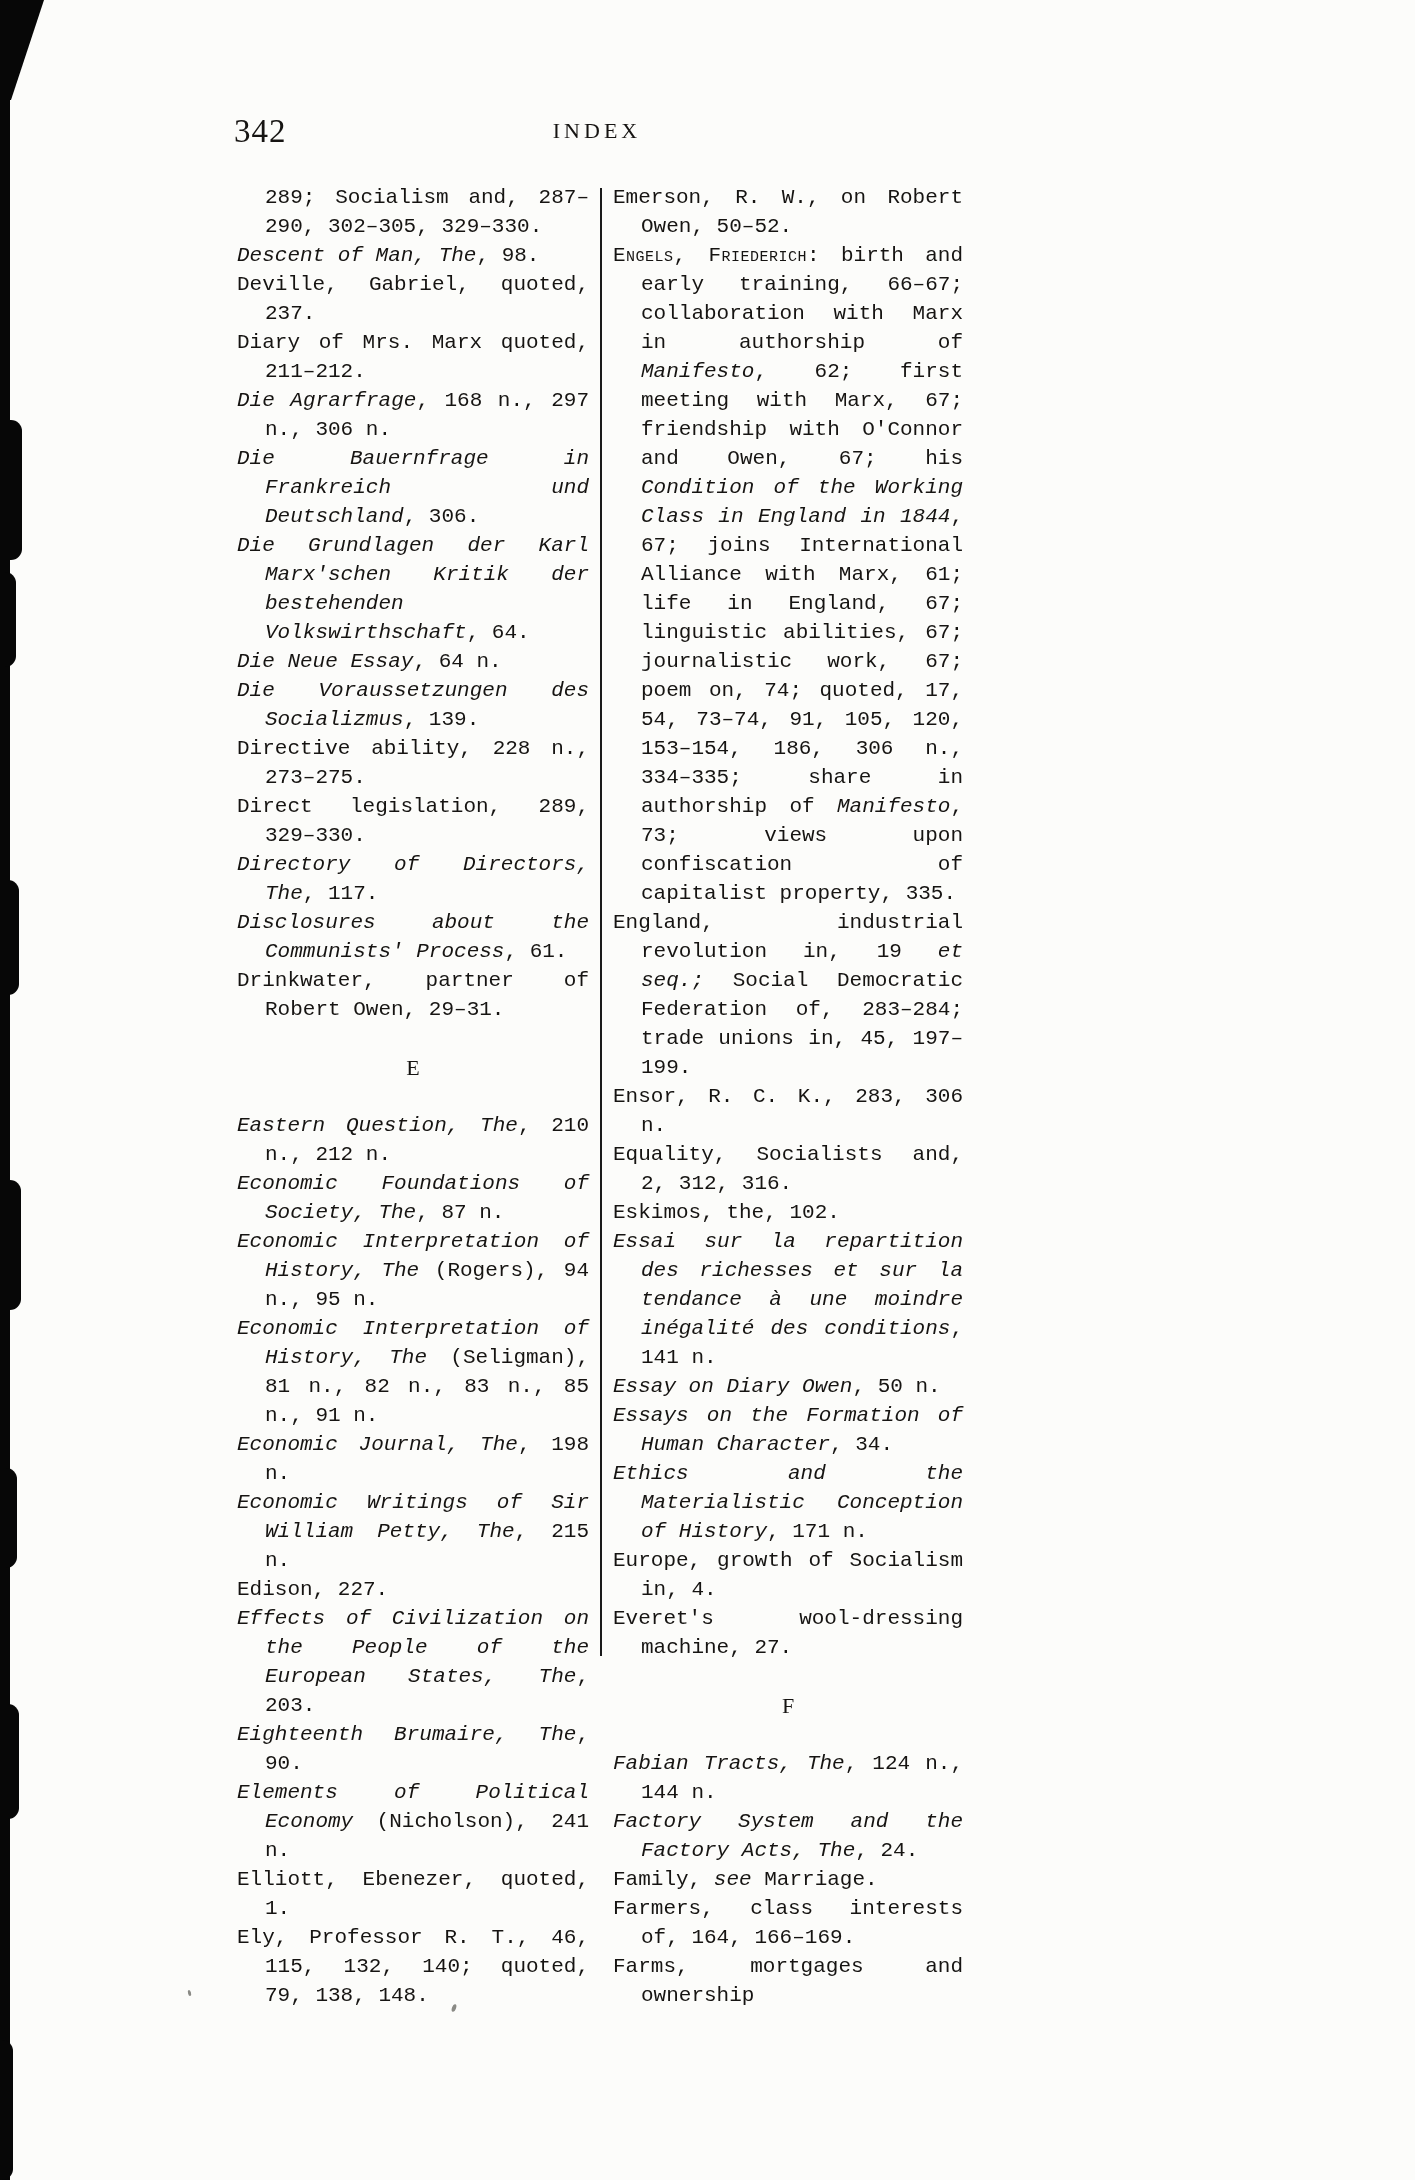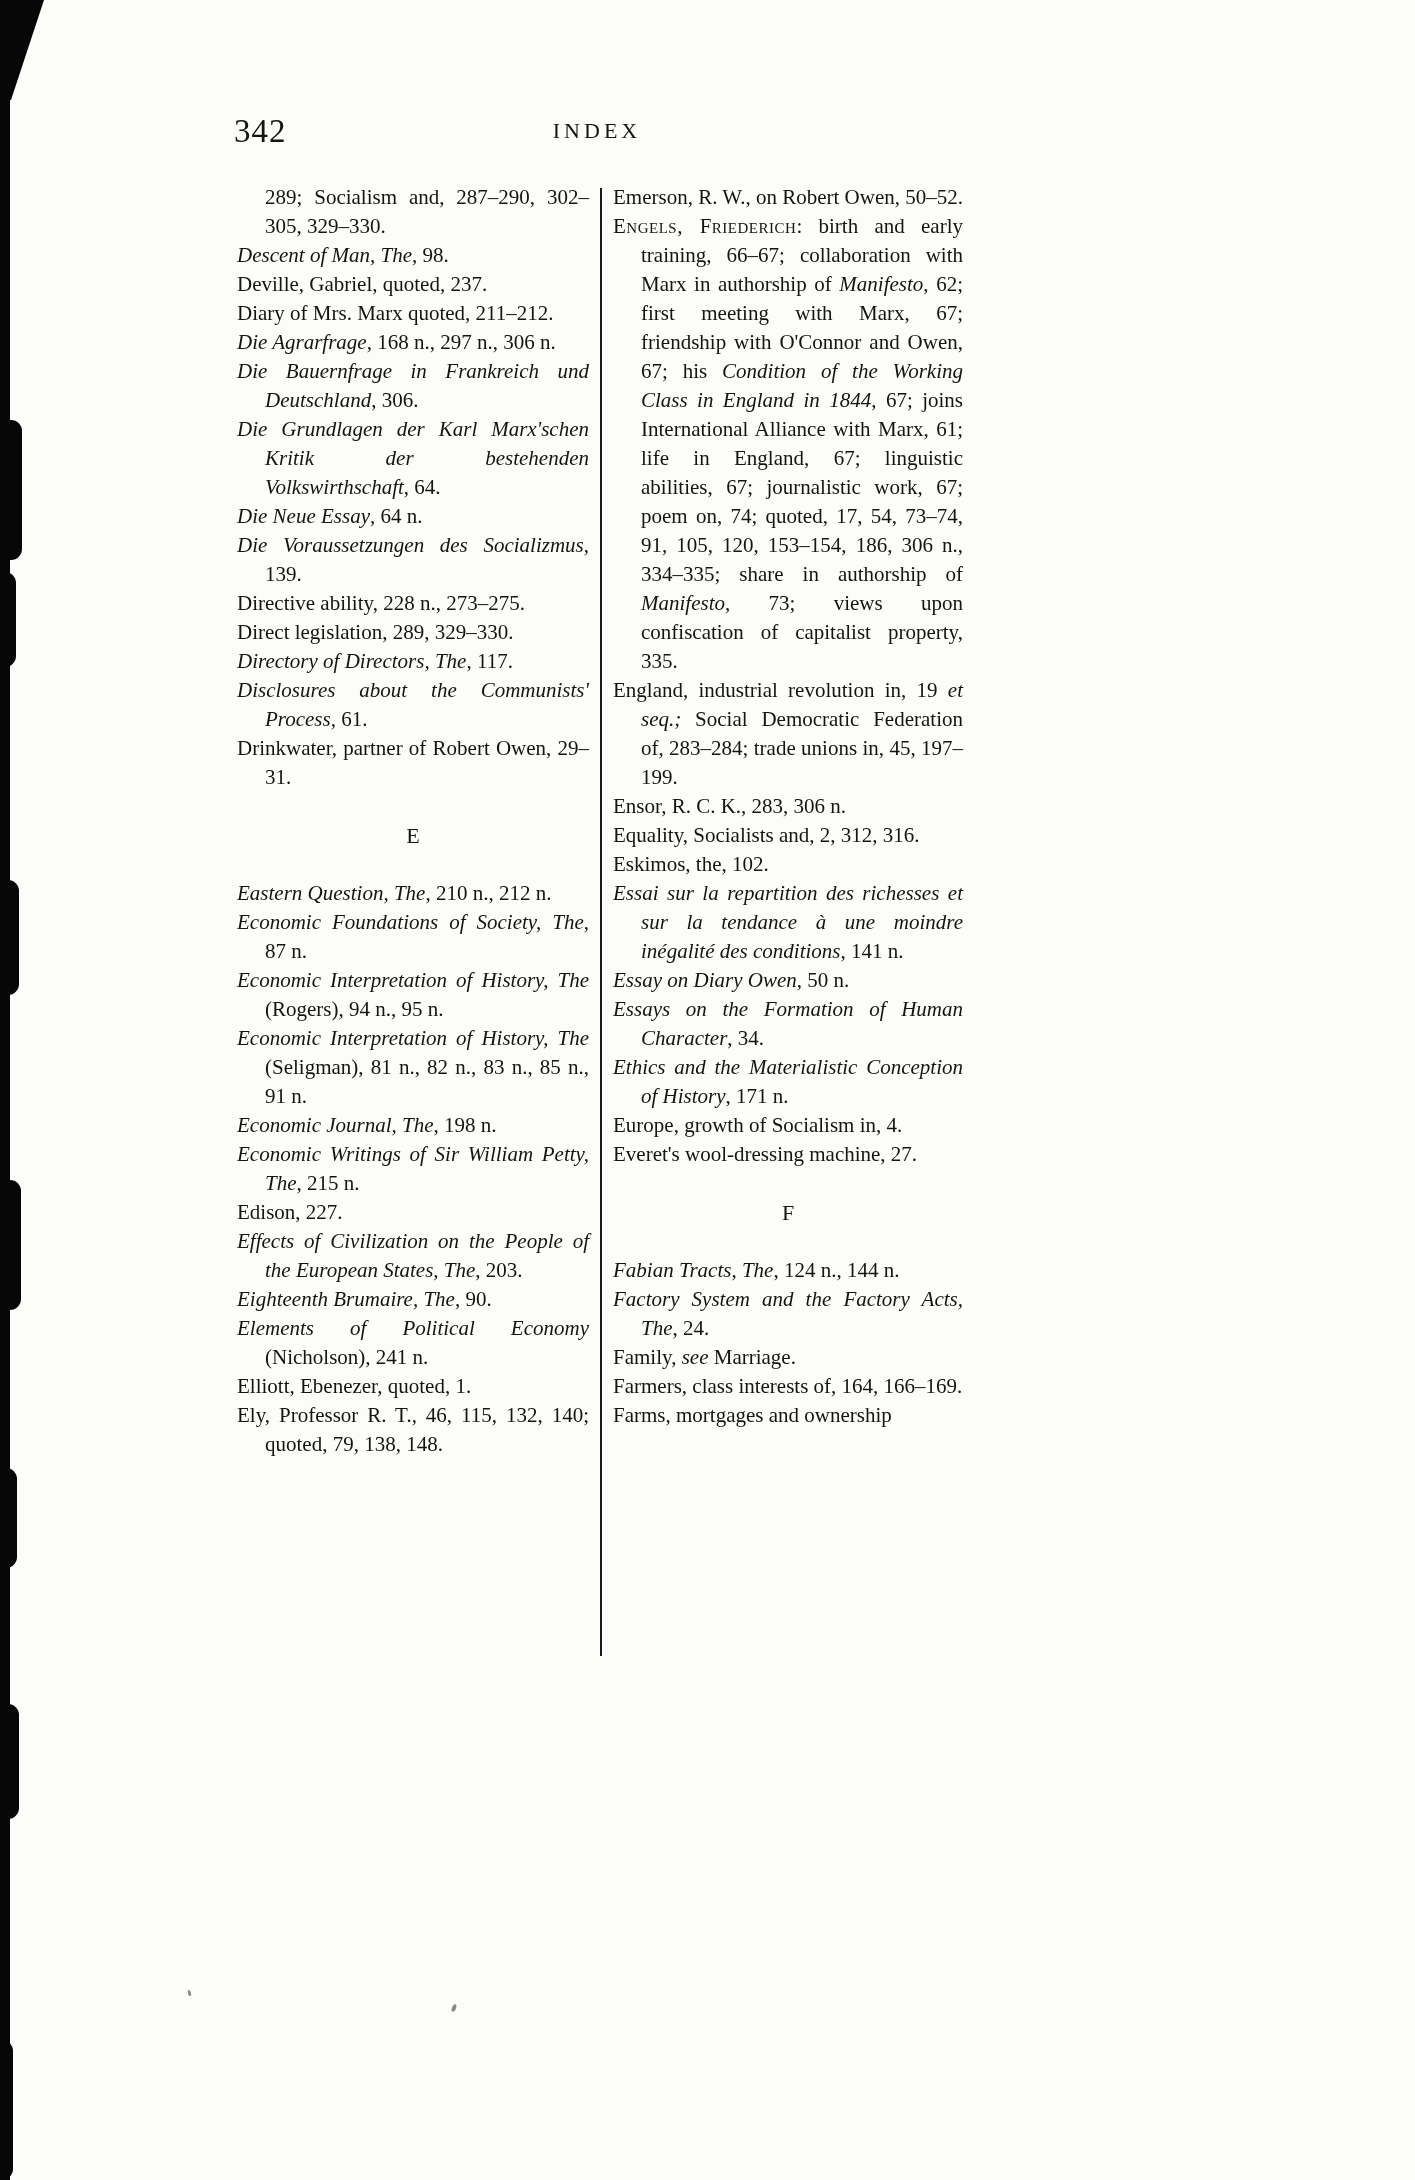--- a/index.html
+++ b/index.html
@@ -41,21 +41,21 @@
     width:352px;
     font-size:21px;
     line-height:29px;
     text-align:justify;
     hyphens:auto;
     -webkit-hyphens:auto;
   }
   .col + .col { margin-left:24px; width:350px; }
   .divider { position:absolute; left:600px; top:188px; width:2px; height:1468px; background:var(--divider, #1a1a1a); }
 
-  .entry { padding-left:28px; text-indent:-28px; }
+  .entry { padding-left:28px; text-indent:-28px;font-family:Liberation Mono, monospace; }
   .entry.cont { text-indent:0; }
   .section-heading { text-align:center; padding-left:0; text-indent:0; margin:29px 0; font-size:22px; }
   .i  { font-style:italic;margin-top:37px; }
   .sc { font-variant:small-caps; letter-spacing:0.5px; }
 </style>
 </head>
 <body>
 
 <div class="page">
 

